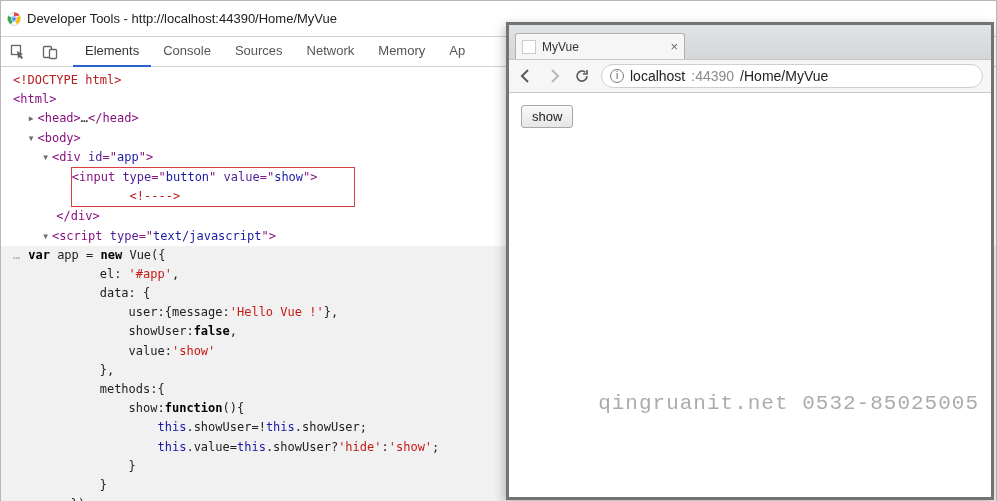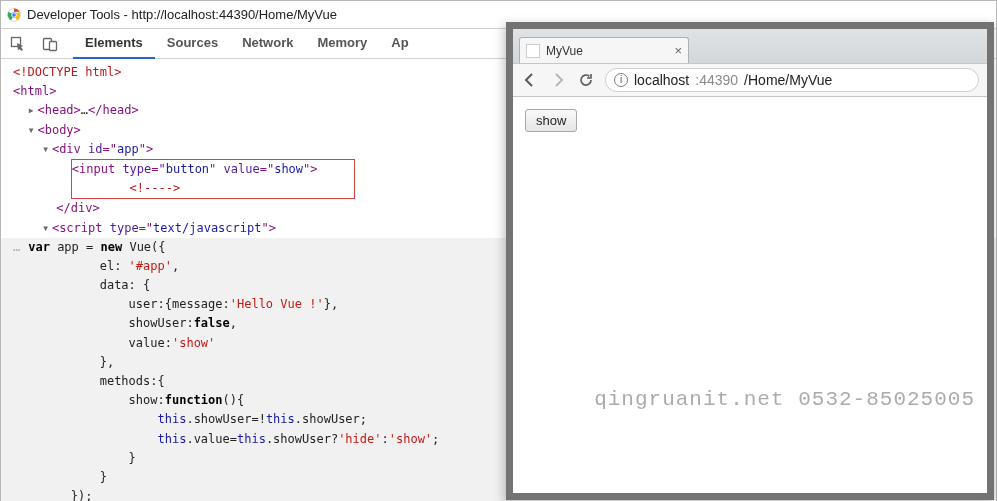--- a/index.html
+++ b/index.html
@@ -16,21 +16,21 @@
   
   .devtools {
     position: absolute;
     left: 0; top: 0;
     width: 997px;
     height: 501px;
     border: 1px solid #b7b7b7;
     background: #fff;
   }
   .titlebar {
-    height: 28px;
+    height: 36px;
     padding: 0 6px;
     display: flex;
     align-items: center;
     gap: 6px;
     border-bottom: 1px solid #d0d0d0;
     background: #fff;
     font-size: 13px;
     color: #222;
   }
   .chrome-icon {
@@ -42,21 +42,21 @@
     height: 30px;
     display: flex;
     align-items: center;
     padding: 0 8px;
     gap: 14px;
     border-bottom: 1px solid #d0d0d0;
     color: #555;
     font-size: 13px;
   }
   .tb-btn { display:flex; align-items:center; justify-content:center; width:18px; height:18px; color:#666; }
-  .tabs { display:flex; gap:0; align-items:center;font-weight:bold; }
+  .tabs { display:flex; gap:0; align-items:center; }
   .tab {
     padding: 7px 12px;
     color: #555;
     border-bottom: 2px solid transparent;
     cursor: default;
   }
   .tab.active { color:#333; border-bottom:2px solid #2962c9; }
   .dom-panel {
     font-family: Menlo, Consolas, "DejaVu Sans Mono", monospace;
     font-size: 12px;
@@ -87,21 +87,21 @@
   .selected-hint { color:#9a9a9a; font-style: italic; padding-left:60px;}
   .ellipsis-dots { color:#aaa; padding-right:8px; font-family: Consolas, monospace;}
 
   
   .browser {
     position:absolute;
     top: 22px;
     left: 506px;
     width: 488px;
     height: 478px;
-    border: 7px solid #737373;
+    border: 3px solid #737373;
     background: #fff;
     box-shadow: -2px 3px 10px rgba(0,0,0,0.25);
     display:flex;
     flex-direction:column;
   }
   .b-topbar {
     height: 34px;
     background: linear-gradient(#dfe3e6,#d3d7da);
     display:flex;
     align-items:flex-end;
@@ -207,20 +207,21 @@
         </svg>
     </span>
     <span class="tb-btn">
       <svg width="16" height="16" viewBox="0 0 16 16">
           <rect x="1.5" y="2.5" width="8" height="11" rx="1" fill="none" stroke="#666" stroke-width="1.3"></rect>
           <rect x="7.5" y="5.5" width="7" height="9" rx="1" fill="#fff" stroke="#666" stroke-width="1.3"></rect>
         </svg>
     </span>
     <div class="tabs">
       <div class="tab active">Elements</div>
+      <div class="tab">Console</div>
       <div class="tab">Sources</div>
       <div class="tab">Network</div>
       <div class="tab">Memory</div>
       <div class="tab">Ap</div>
     </div>
   </div>
 
   <div class="dom-panel">
     <div class="line"><span class="t-comment">&lt;!DOCTYPE html&gt;</span></div>
     <div class="line"><span class="t-punc">&lt;</span><span class="t-tag">html</span><span class="t-punc">&gt;</span></div>

